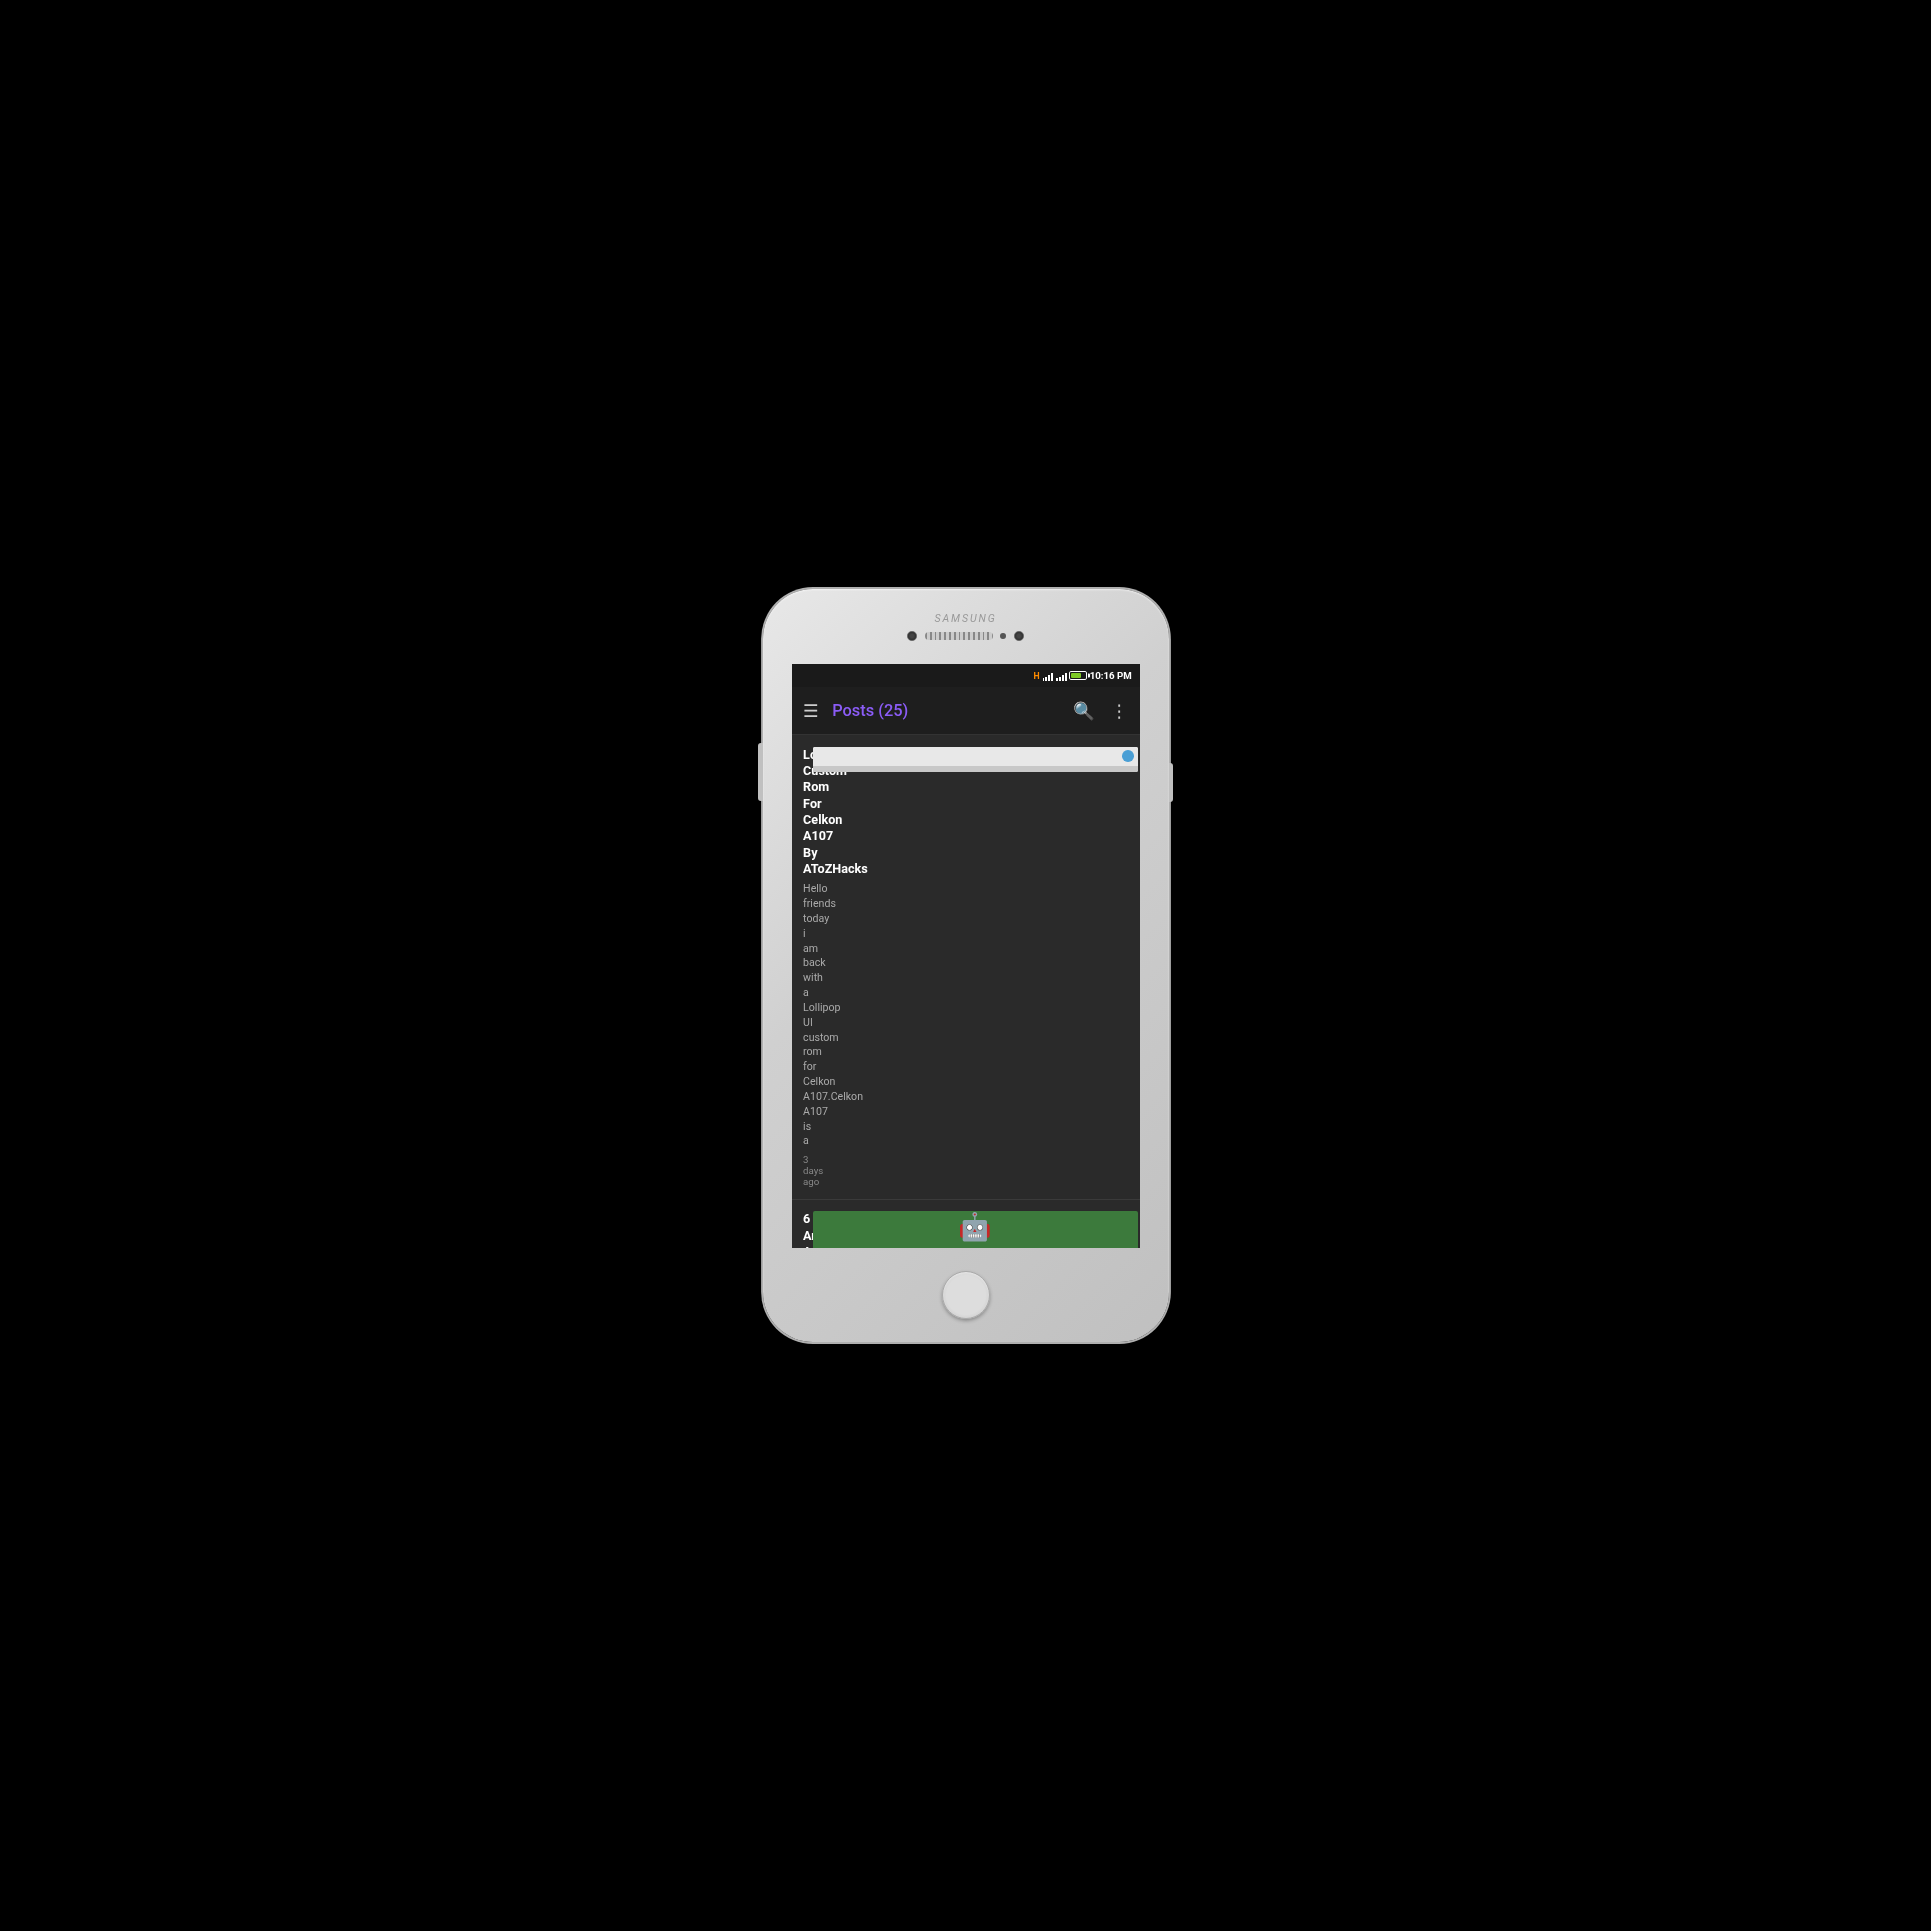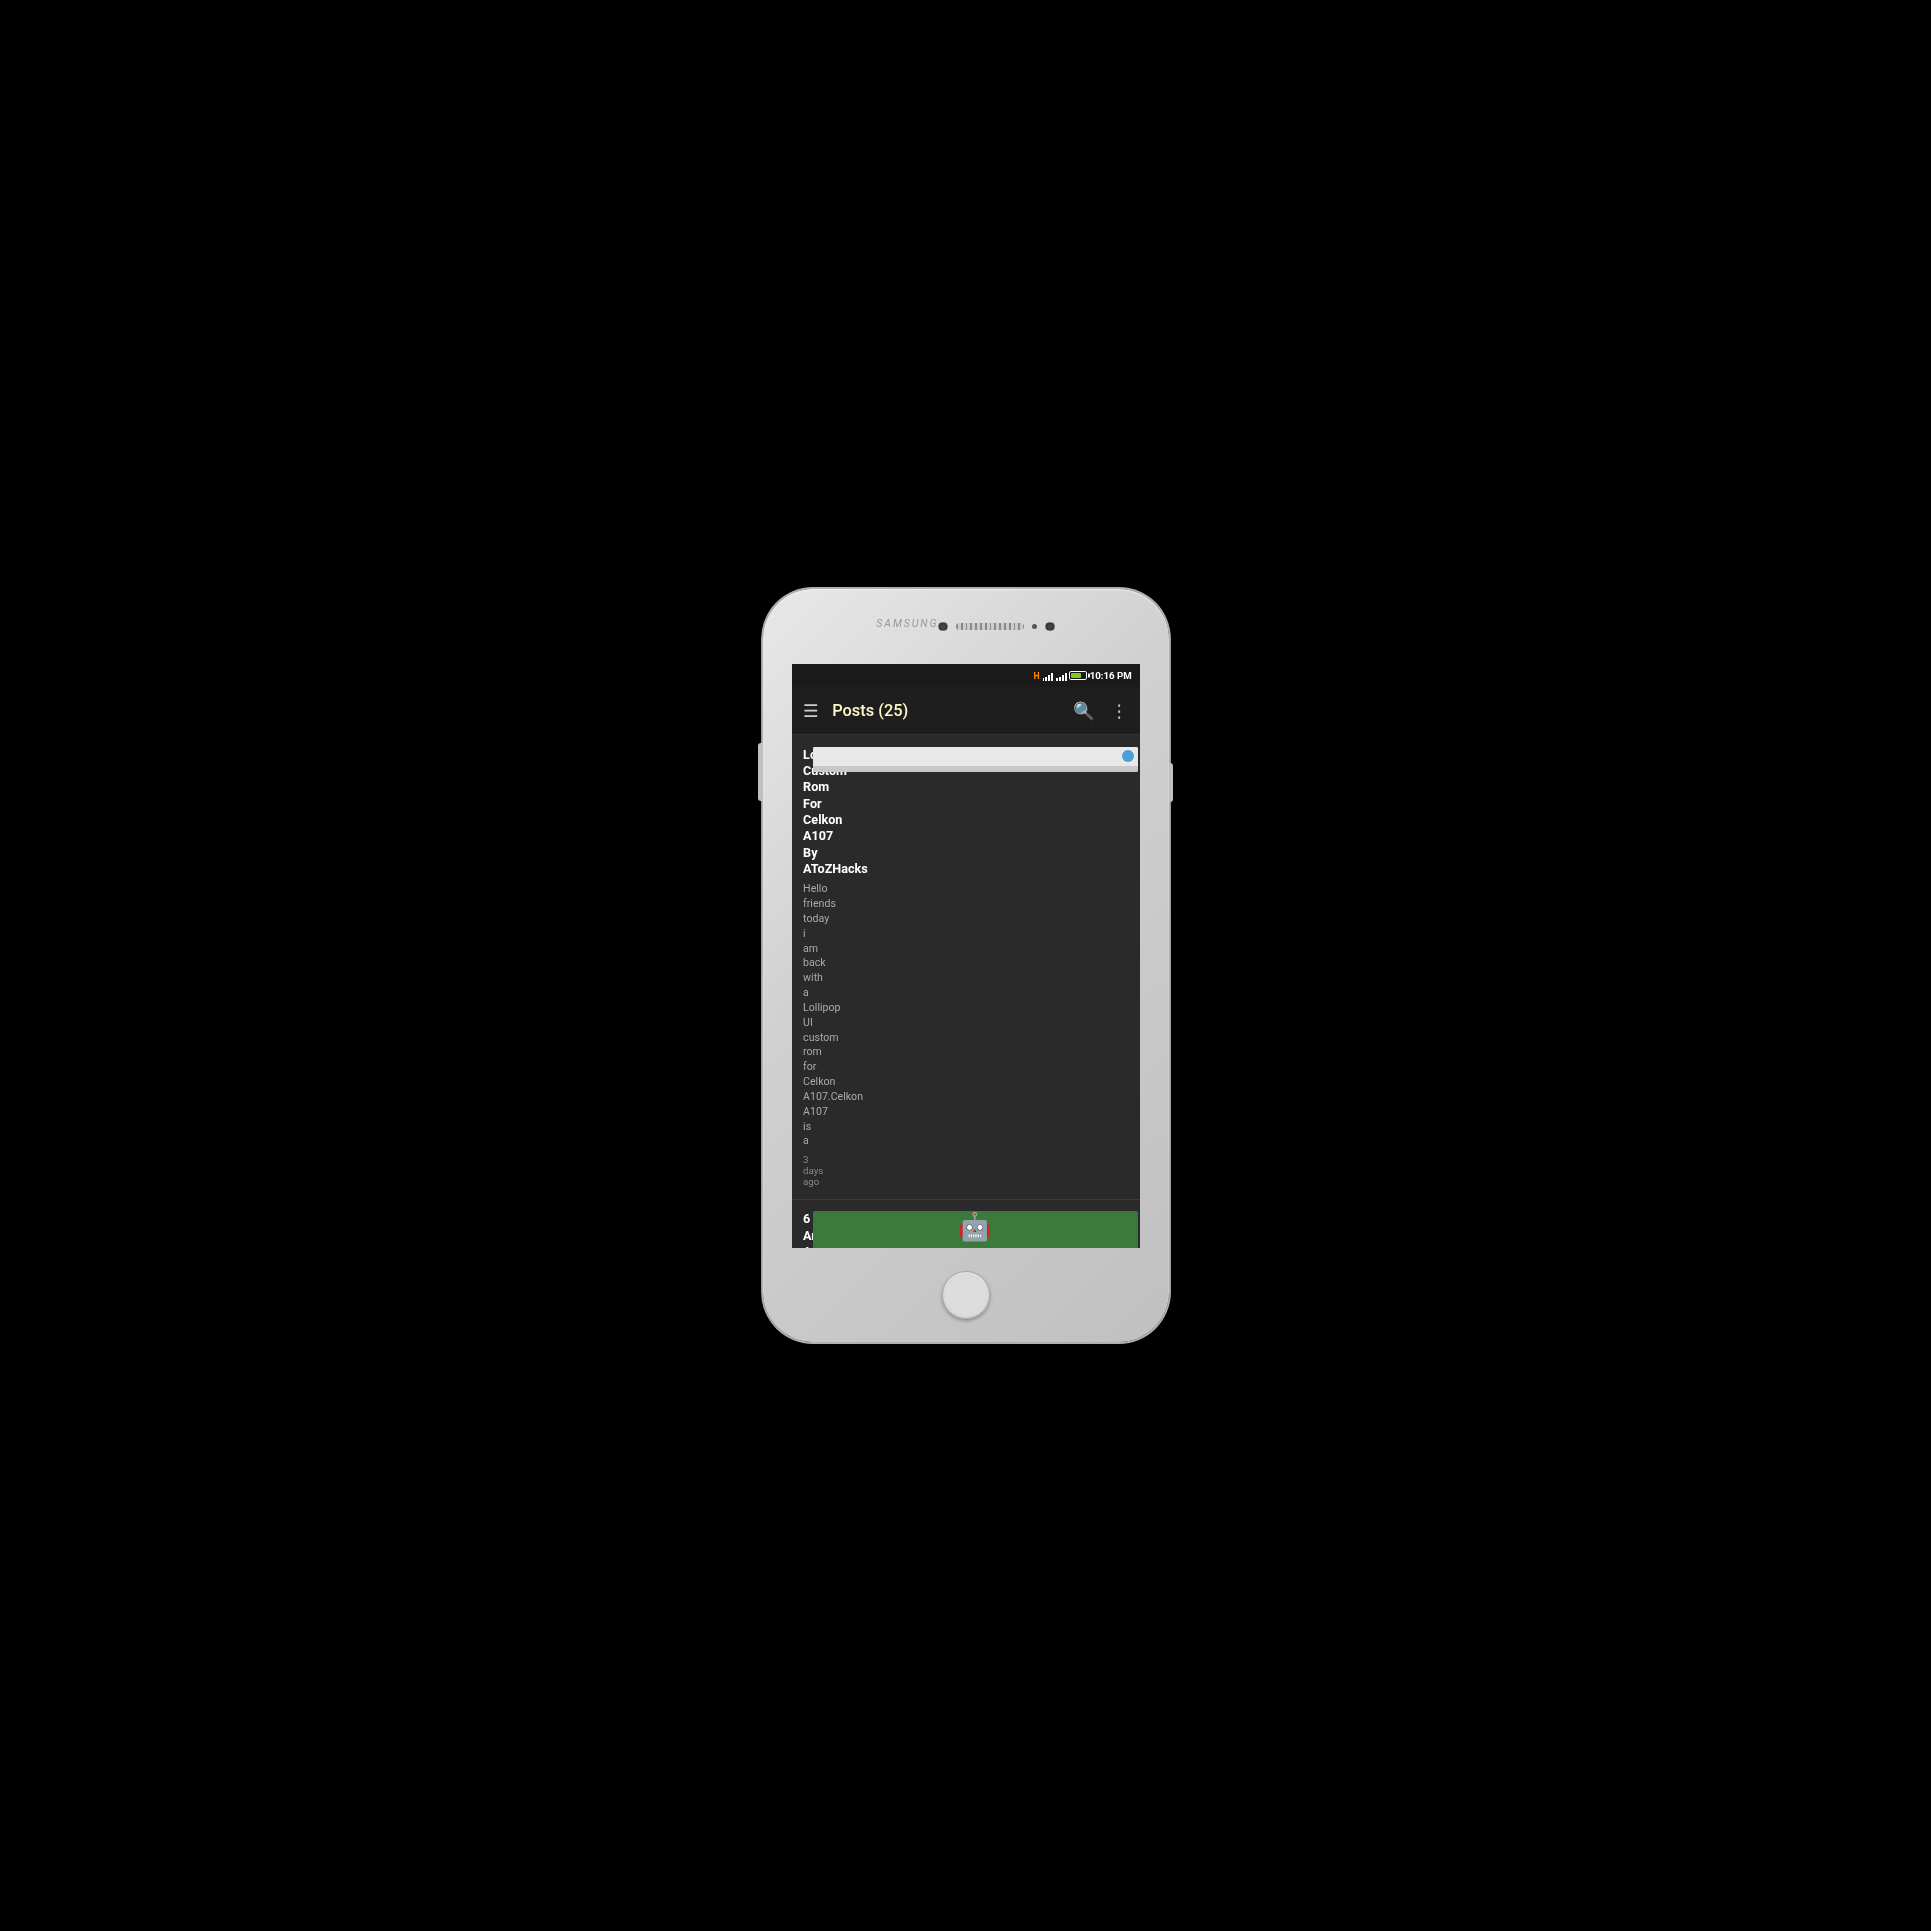--- a/index.html
+++ b/index.html
@@ -27,21 +27,21 @@
       display: flex;
       flex-direction: column;
       align-items: center;
     }
 
     
     .phone-top-bezel {
       width: 100%;
       height: 77px;
       display: flex;
-      flex-direction: row;
+      flex-direction: column;
       align-items: center;
       justify-content: center;
       position: relative;
       border-radius: 50px 50px 0 0;
     }
 
     .samsung-label {
       font-size: 10.6px;
       color: #999;
       letter-spacing: 1.9px;
@@ -170,21 +170,21 @@
 
     .hamburger-icon {
       color: #ccc;
       font-size: 17.4px;
       margin-right: 13.5px;
       cursor: pointer;
     }
 
     .toolbar-title {
       flex: 1;
-      color: #fef9c3;
+      color: #8b5cf6;
       font-size: 16.4px;
       font-weight: 500;
     }
 
     .toolbar-actions {
       display: flex;
       align-items: center;
       gap: 15.4px;
     }
 

